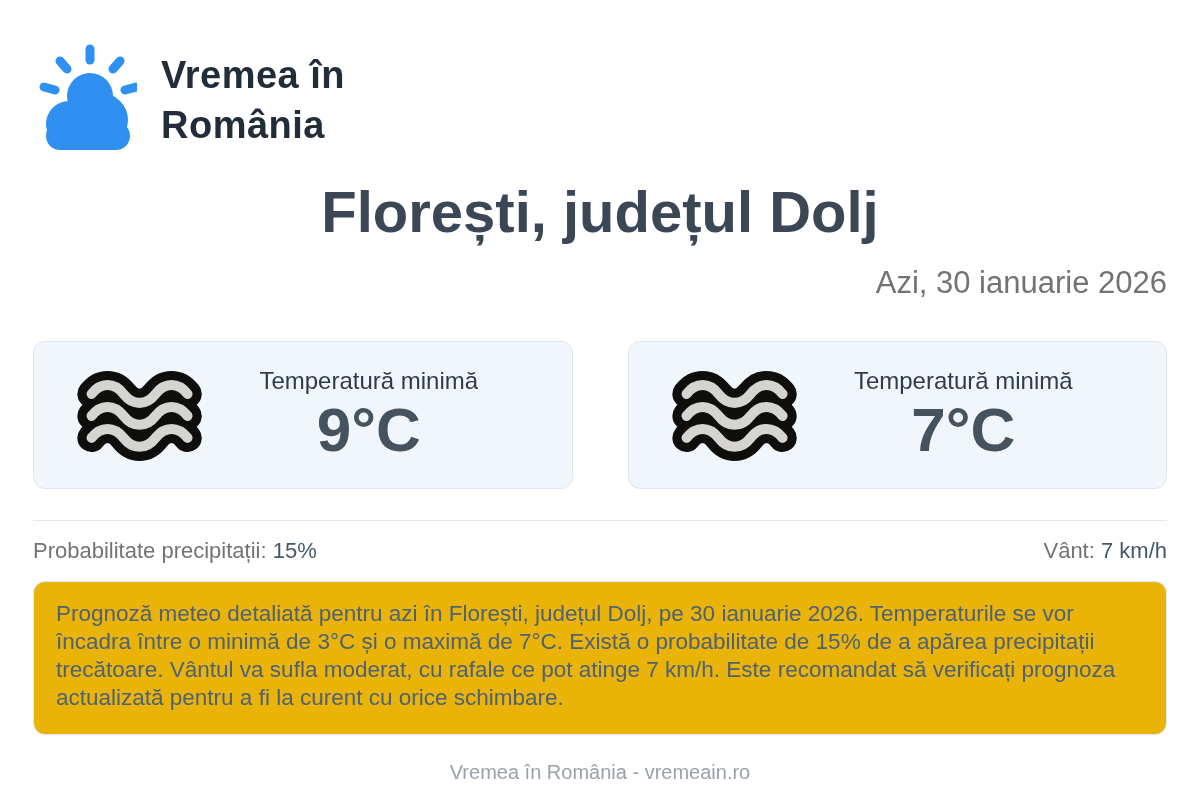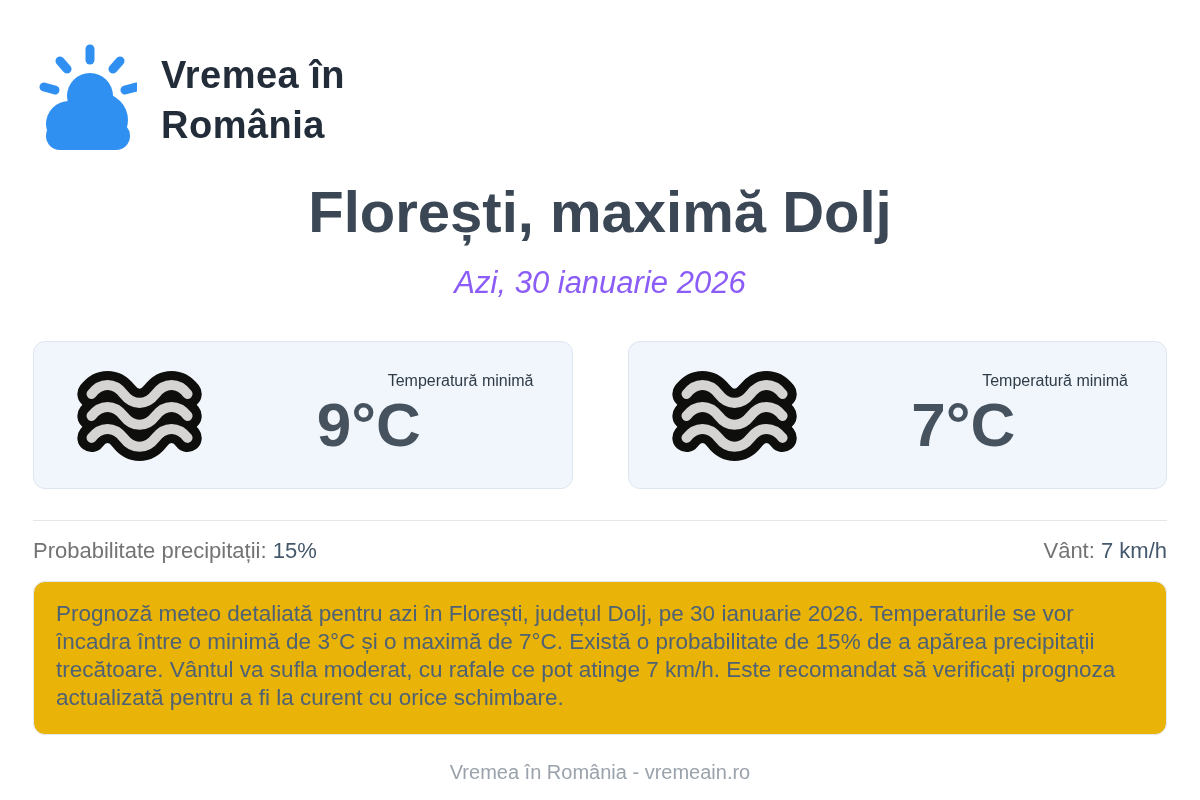--- a/index.html
+++ b/index.html
@@ -23,39 +23,39 @@
     line-height: 1.32; letter-spacing: 0.5px;
   }
 
   
   .page-title {
     margin-top: 22px; text-align: center;
     font-size: 58px; font-weight: bold; color: #3b4755;
     letter-spacing: 0px;
   }
   .page-subtitle {
-    margin-top: 20px; text-align: center;
-    font-size: 31px; font-weight: normal; color: #8b5cf6; font-style: italic;
+    margin-top: 20px; text-align: right;
+    font-size: 31px; font-weight: normal; color: #737373;
   }
 
   
   .cards-row {
     display: flex; gap: 55px; margin-top: 40px;
   }
   .temp-card {
     flex: 1; height: 148px;
     background: #f1f6fc;
     border: 1px solid #dde6f0;
     border-radius: 12px;
     display: flex; align-items: center;
     padding: 0 38px 0 42px;
   }
   .fog-icon { width: 128px; height: 94px; flex: 0 0 auto; }
   .temp-text { flex: 1; text-align: center; }
-  .temp-label { font-size: 16px; color: #2f3c48; text-align: right; }
+  .temp-label { font-size: 24px; color: #2f3c48; }
   .temp-value {
     font-size: 62px; font-weight: bold; color: #46525e;
     line-height: 1.05; margin-top: 2px;
   }
 
   
   .divider {
     margin-top: 31px;
     border-top: 1px solid #e4e7ea;
   }
@@ -107,21 +107,21 @@
         <circle cx="68" cy="76" r="27"></circle>
         <rect x="13" y="78" width="84" height="28" rx="14"></rect>
       </g>
     </svg>
     <div class="logo-text">
       <div>Vremea în</div>
       <div>România</div>
     </div>
   </div>
 
-  <h1 class="page-title">Florești, maximă Dolj</h1>
+  <h1 class="page-title">Florești, județul Dolj</h1>
   <div class="page-subtitle">Azi, 30 ianuarie 2026</div>
 
   <div class="cards-row">
 
     <div class="temp-card">
       <svg class="fog-icon" viewBox="0 0 140 100" xmlns="http://www.w3.org/2000/svg">
         <g fill="none" stroke="#0e0e0d" stroke-width="31" stroke-linecap="round" stroke-linejoin="round">
           <path d="M17,27 c10,-13 25,-13 35,0 c10,13 25,13 35,0 c10,-13 25,-13 35,0"></path>
           <path d="M17,51 c10,-13 25,-13 35,0 c10,13 25,13 35,0 c10,-13 25,-13 35,0"></path>
           <path d="M17,75 c10,-13 25,-13 35,0 c10,13 25,13 35,0 c10,-13 25,-13 35,0"></path>

